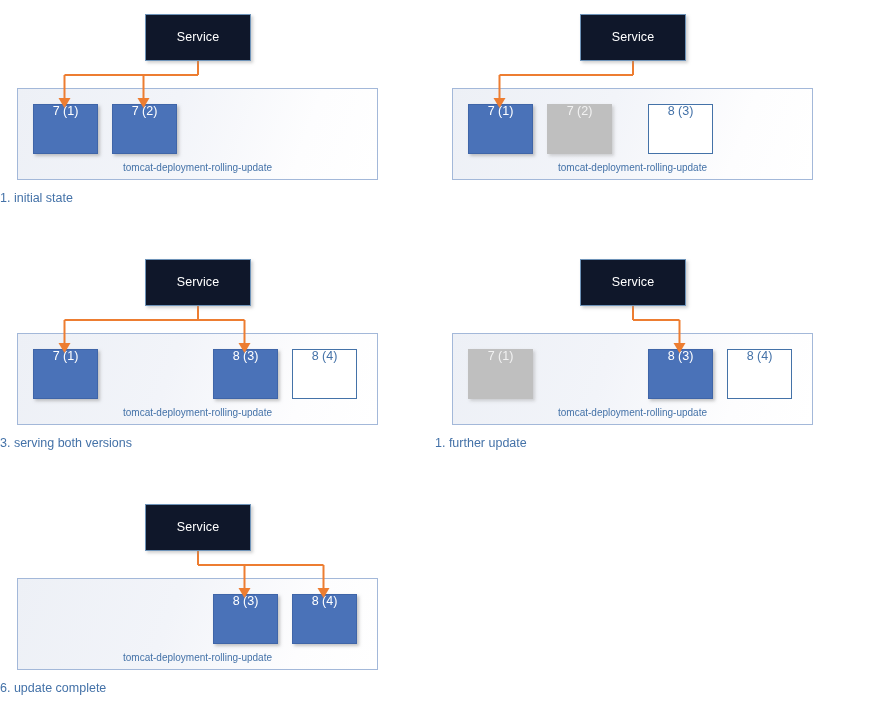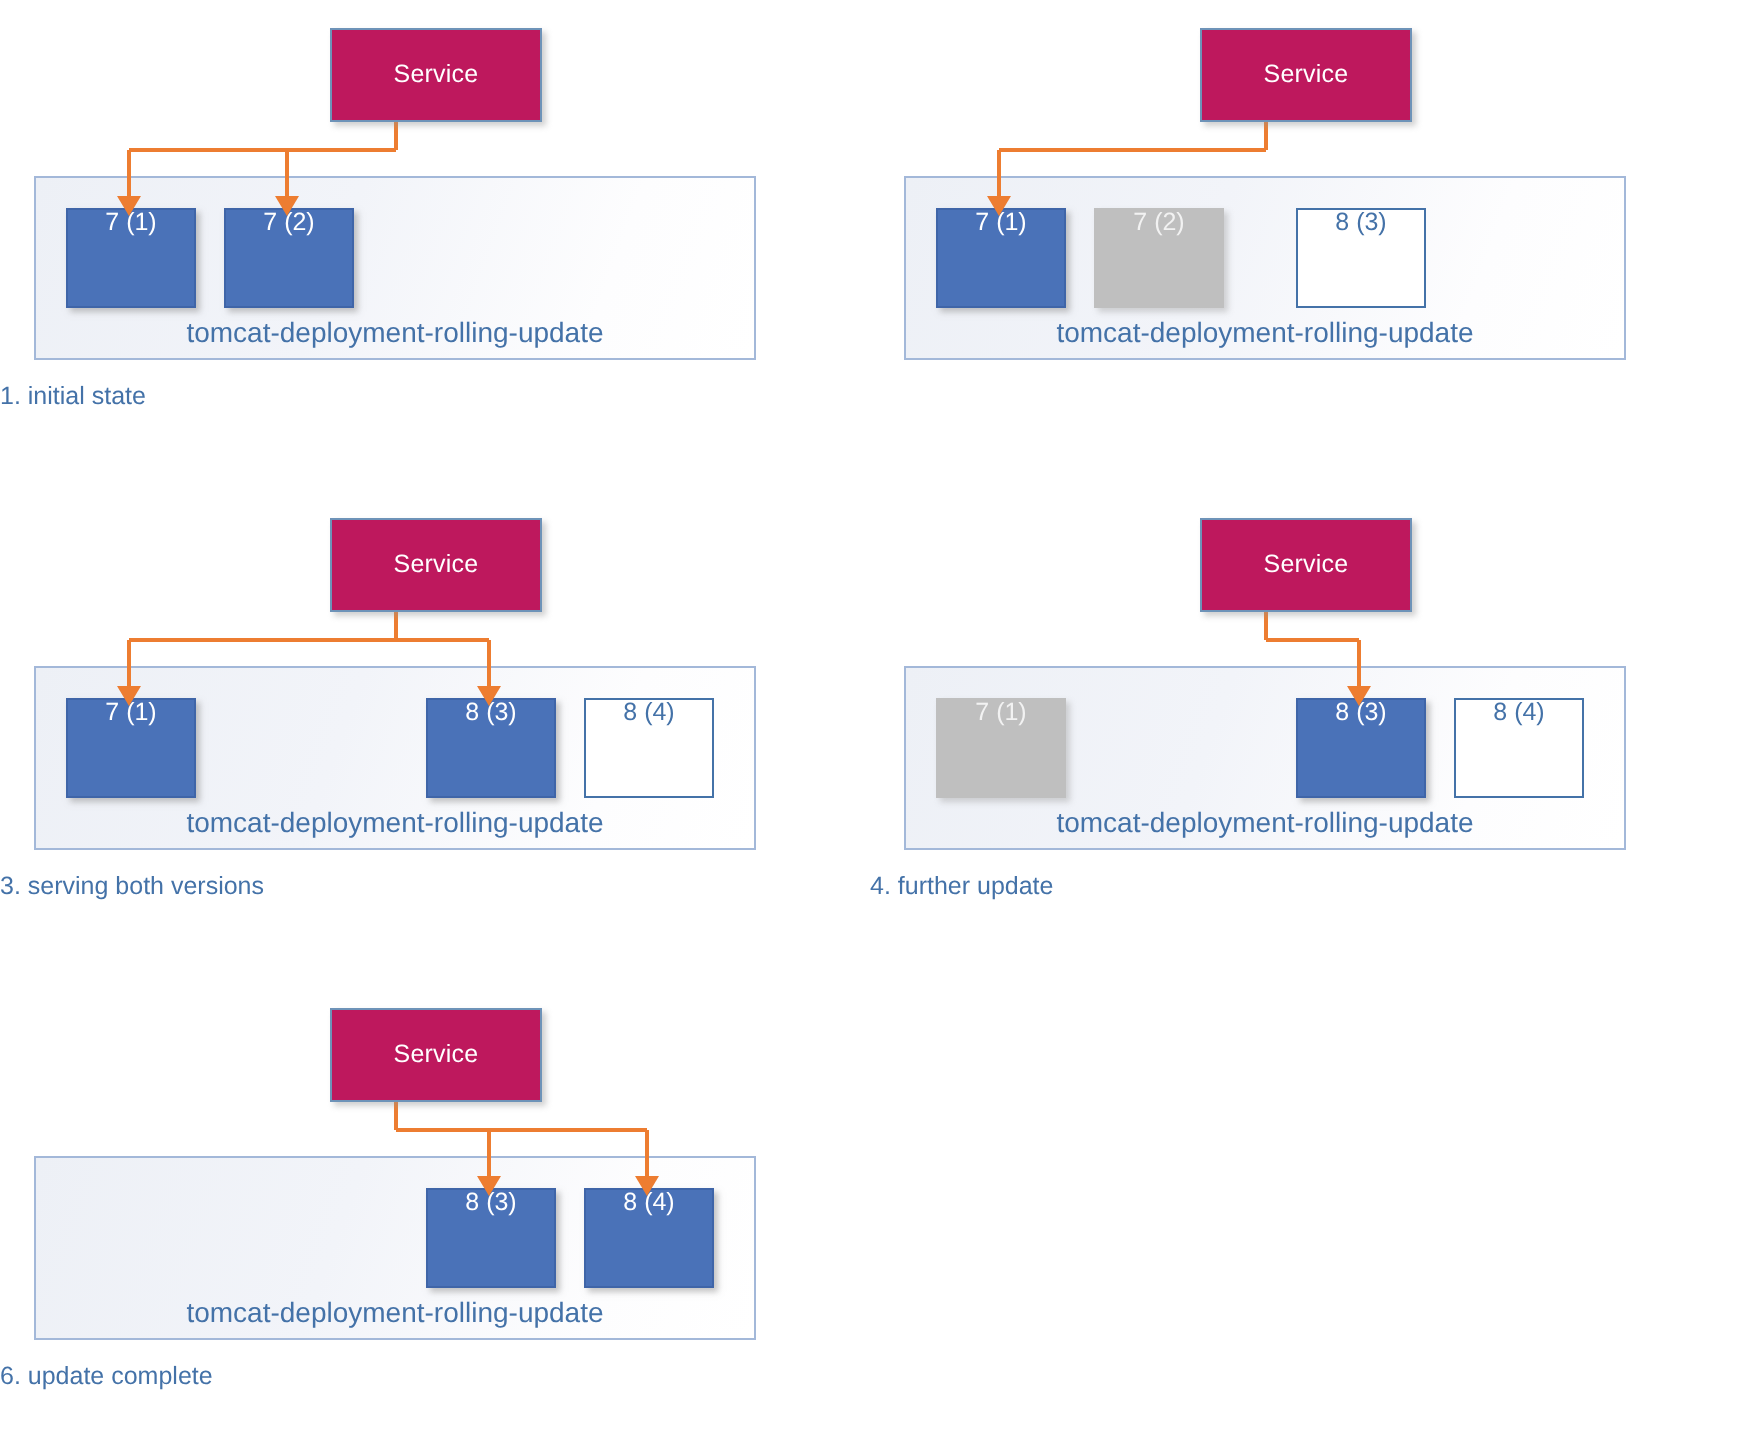--- a/index.html
+++ b/index.html
@@ -19,28 +19,27 @@
     position: absolute;
     width: 435px;
     height: 230px;
   }
 
   
   .service-box {
     position: absolute;
     width: 106px;
     height: 47px;
-    background: #be185d;
+    background: #0f172a;
     border: 1px solid #6E93B8;
     box-shadow: 2px 2px 3px rgba(150,150,150,0.45);
     display: flex;
     align-items: center;
     justify-content: center;
     box-sizing: border-box;
-    margin-left: 20px;
   }
   .service-box .service-label {
     color: #ffffff;
     font-size: 12.5px;
     line-height: 1;
     letter-spacing: 0.1px;
   }
 
   
   .deployment {
@@ -53,21 +52,21 @@
     background: linear-gradient(110deg, #EDF0F6 0%, #F2F4F9 42%, #FDFDFE 78%, #FFFFFF 100%);
     box-sizing: border-box;
   }
   .deployment-label {
     position: absolute;
     left: 0;
     right: 0;
     bottom: 6px;
     text-align: center;
     color: #4472A8;
-    font-size: 14px;
+    font-size: 10px;
     line-height: 1;
     margin-top: 48px;
   }
 
   
   .pod-row {
     position: absolute;
     left: 15px;
     top: 15px;
     width: 331px;
@@ -231,21 +230,21 @@
       </div>
       <svg class="connectors" width="435" height="230">
         <path d="M 198 61 L 198 75" stroke="#ED7D31" stroke-width="2" fill="none"></path>
         <path d="M 198 75 L 244.5 75" stroke="#ED7D31" stroke-width="2" fill="none"></path>
         <path d="M 244.5 75 L 244.5 99" stroke="#ED7D31" stroke-width="2" fill="none"></path>
         <polygon points="238.5,98 250.5,98 244.5,108" fill="#ED7D31"></polygon>
       </svg>
       <div class="service-box" style="left: 145px; top: 14px;">
         <span class="service-label">Service</span>
       </div>
-      <div class="caption">4. further update</div>
+      <div class="caption">1. further update</div>
     </div>
     <div class="panel" style="left: 0px; top: 490px;">
       <div class="deployment">
         <div class="pod-row">
           <div class="pod slot2 active">
             <span>8 (3)</span>
           </div>
           <div class="pod slot3 active">
             <span>8 (4)</span>
           </div>

